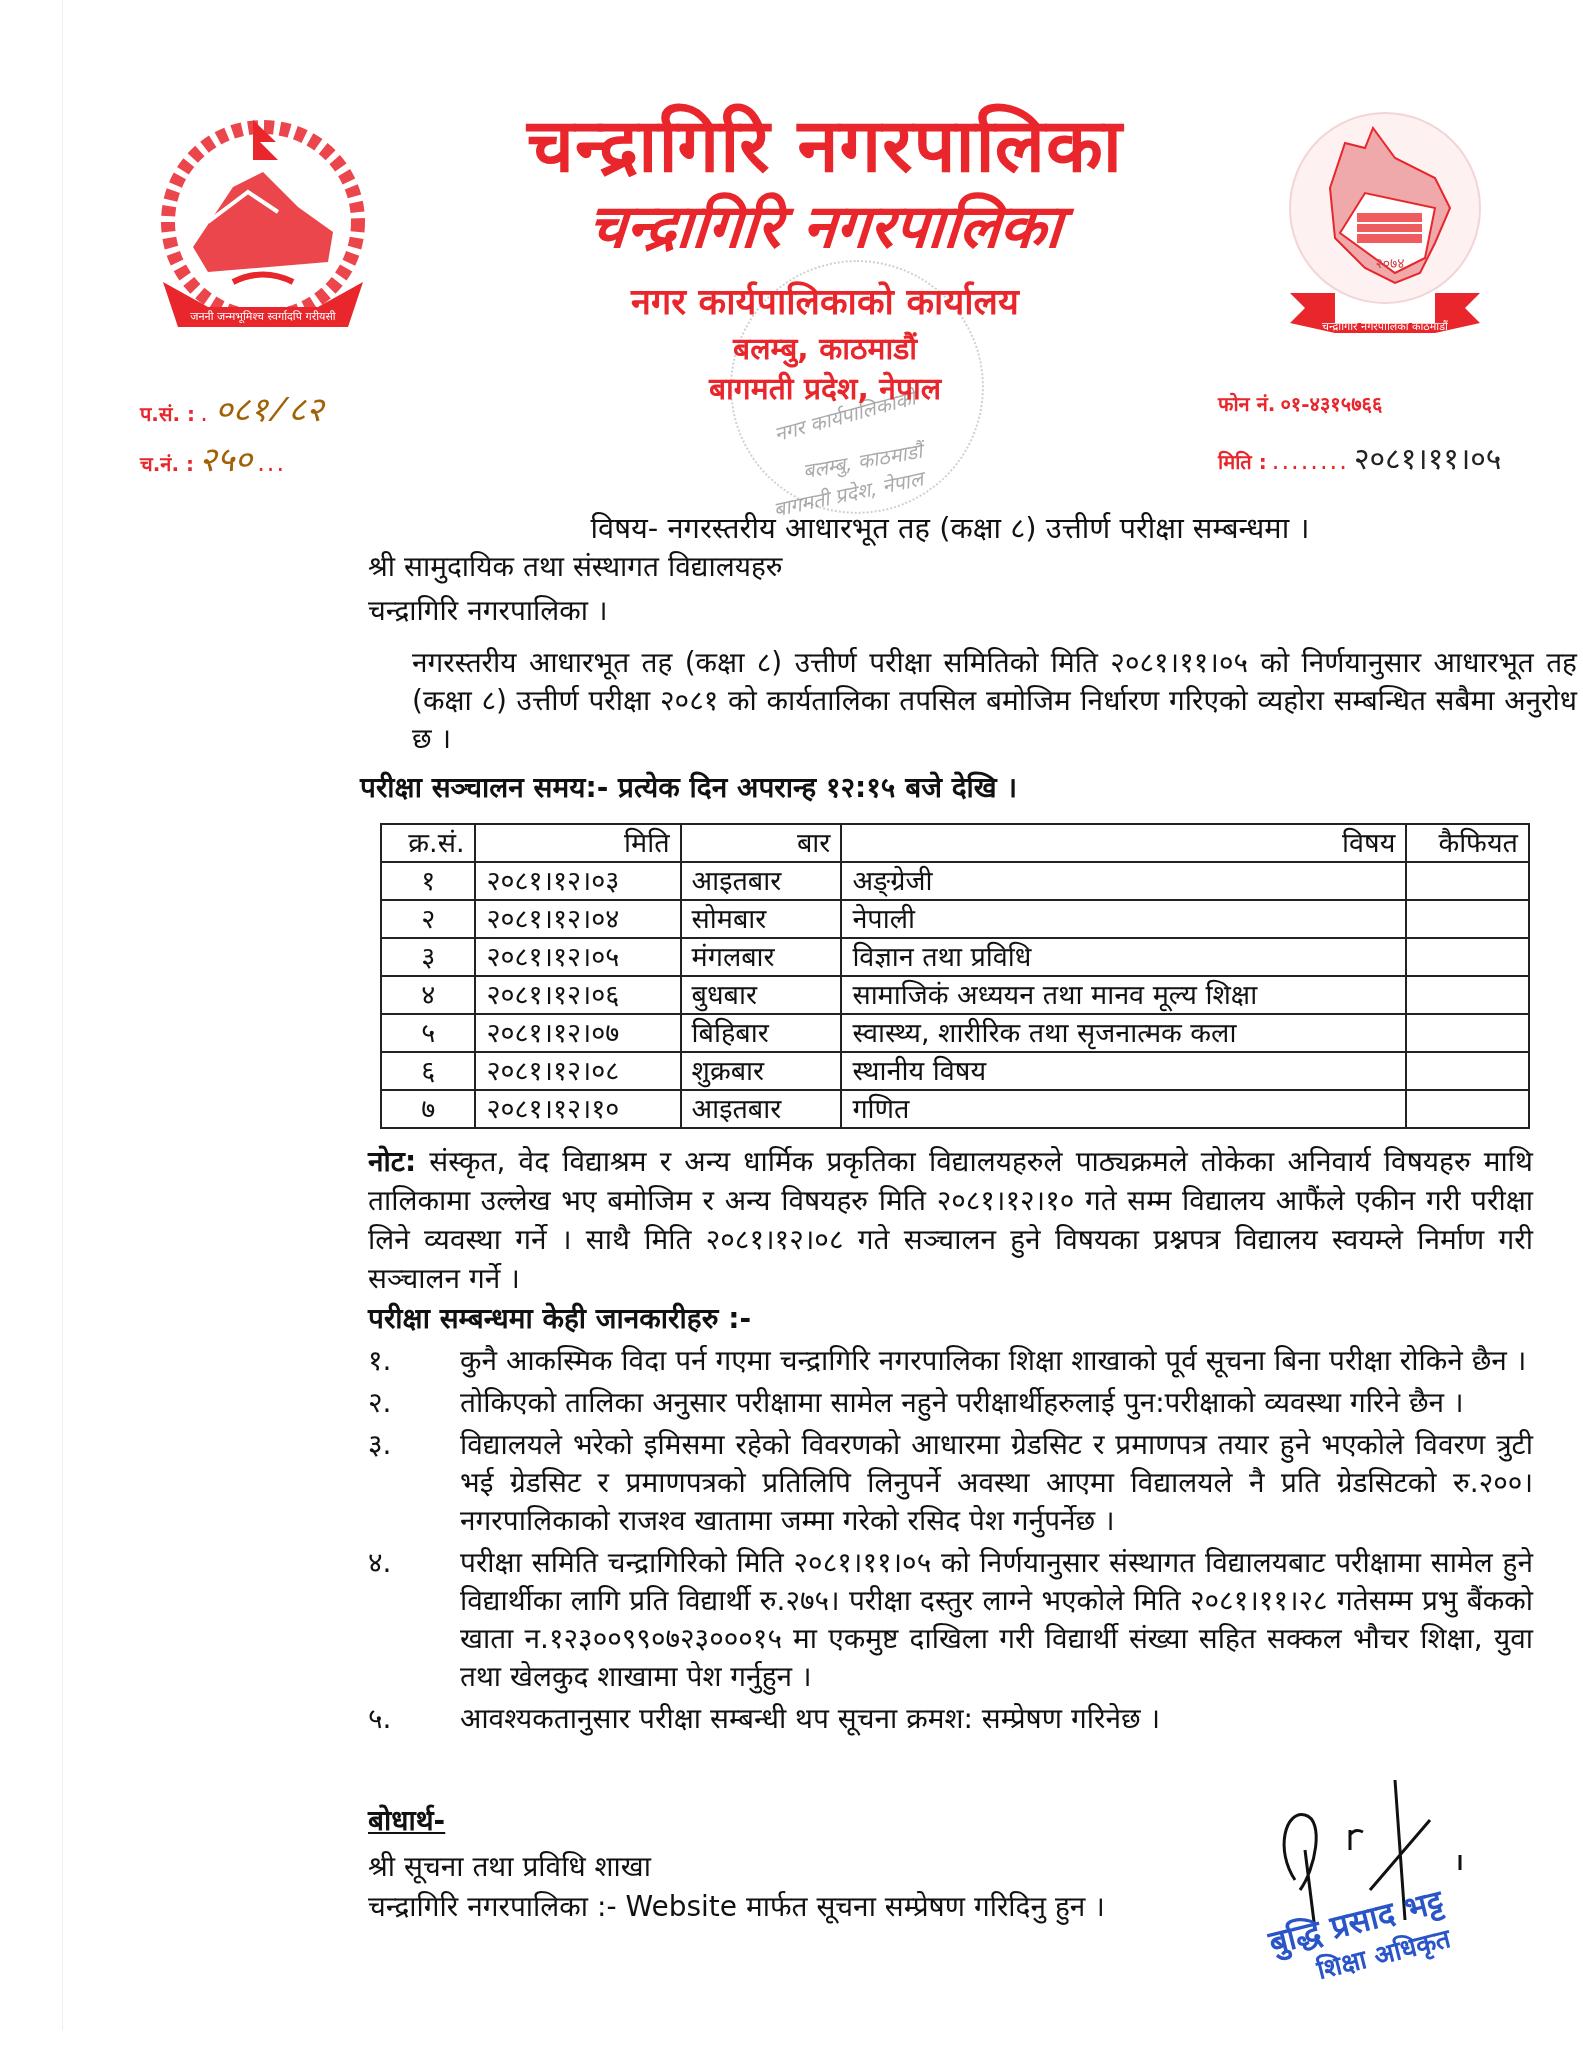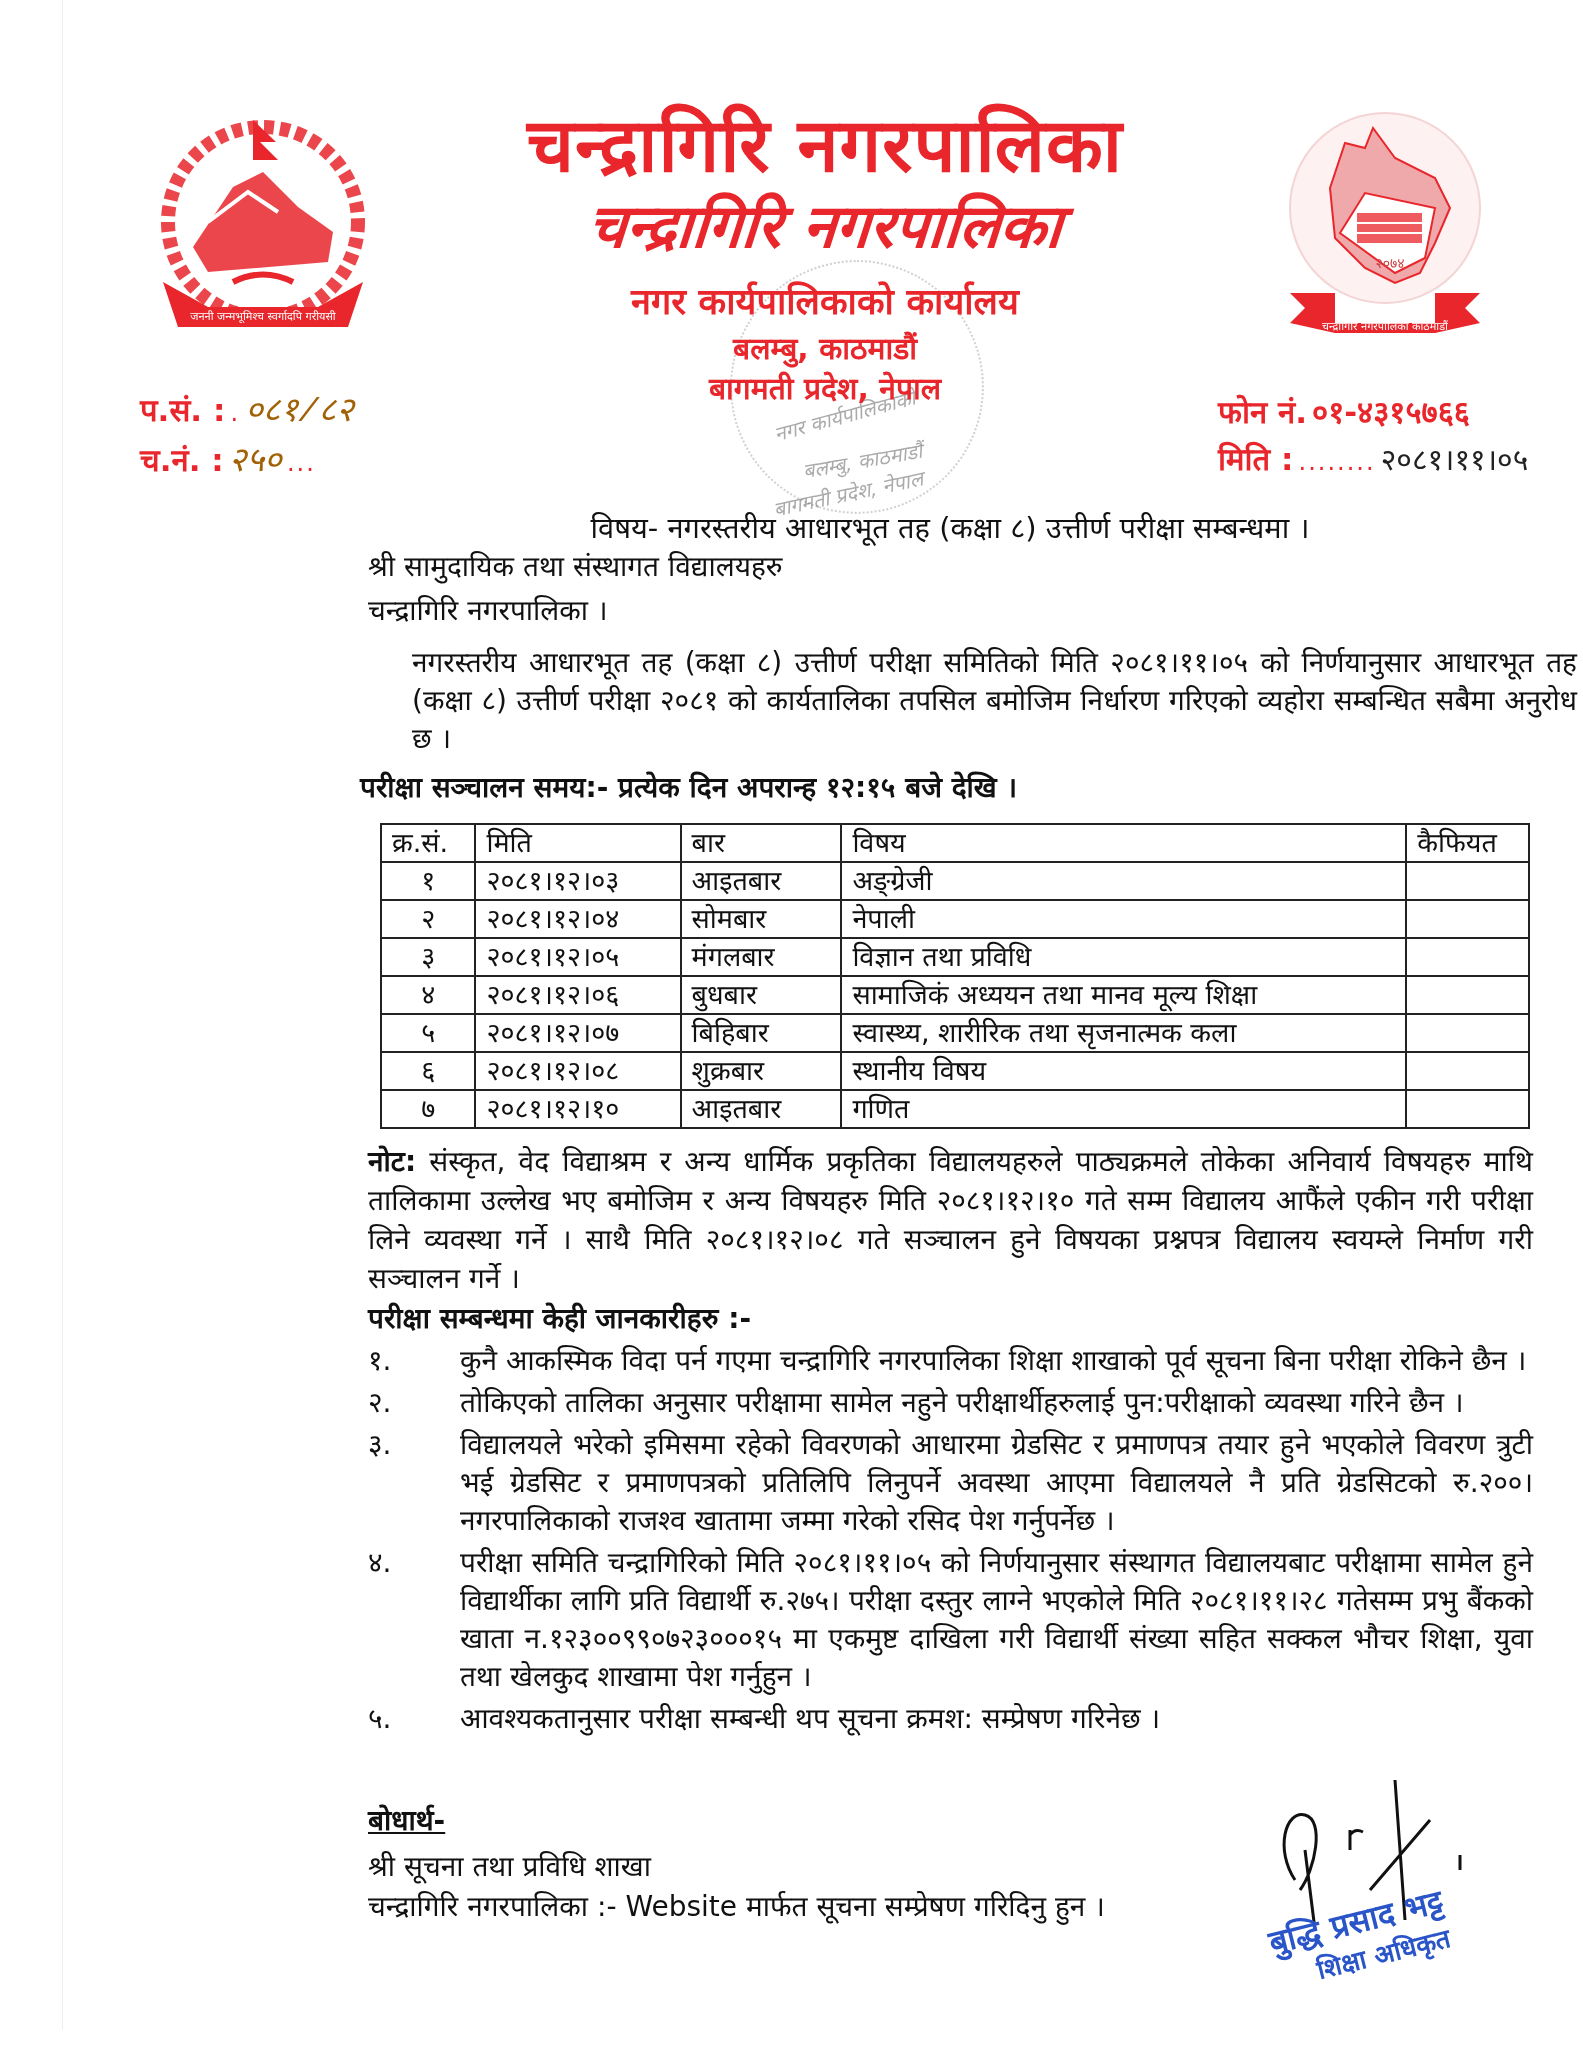--- a/index.html
+++ b/index.html
@@ -33,21 +33,21 @@
     font-size: 30px; font-weight: bold; color: #e8262b; line-height: 38px; }
 
   .stamp-office {
     left: 730px; top: 260px; width: 250px; height: 250px; border-radius: 50%;
     border: 2px dotted rgba(120,120,120,0.35);
   }
   .stamp-text {
     color: rgba(100,100,100,0.55); font-size: 20px; font-style: italic;
   }
 
-  .meta-label { font-size: 31px; font-weight: bold; color: #e8262b; text-align: center; }
+  .meta-label { font-size: 20px; font-weight: bold; color: #e8262b; text-align: center; }
   .meta-dots { font-size: 24px; color: #e8262b; letter-spacing: 2px; }
   .hand { font-family: Liberation Mono, monospace; font-style: italic; font-size: 34px; color: #a16207; }
 
   .ps-row { left: 140px; top: 385px; }
   .cn-row { left: 140px; top: 435px; }
   .phone-row { left: 1218px; top: 390px; }
   .date-row  { left: 1218px; top: 437px; }
 
   
   .subject {
@@ -62,21 +62,21 @@
   }
 
   table.sched {
     position: absolute; left: 380px; top: 823px; width: 1150px;
     border-collapse: collapse; font-size: 27px;
   }
   table.sched th, table.sched td {
     border: 2px solid #222; height: 36px; padding: 0 10px; line-height: 36px;
     font-weight: normal; white-space: nowrap;
   }
-  table.sched th { text-align: left; }
+  table.sched th { text-align: right; }
   .c-sn { width: 72px; text-align: center; }
   .c-date { width: 182px; }
   .c-day { width: 138px; }
   .c-subj { width: 540px; }
   .c-rem { width: 100px; }
 
   .note { left: 368px; top: 1142px; width: 1165px; font-size: 28px; line-height: 39px; text-align: justify; }
   .note b { font-weight: bold; }
 
   .info-heading { left: 368px; top: 1300px; font-size: 28px; font-weight: bold; line-height: 38px; }

